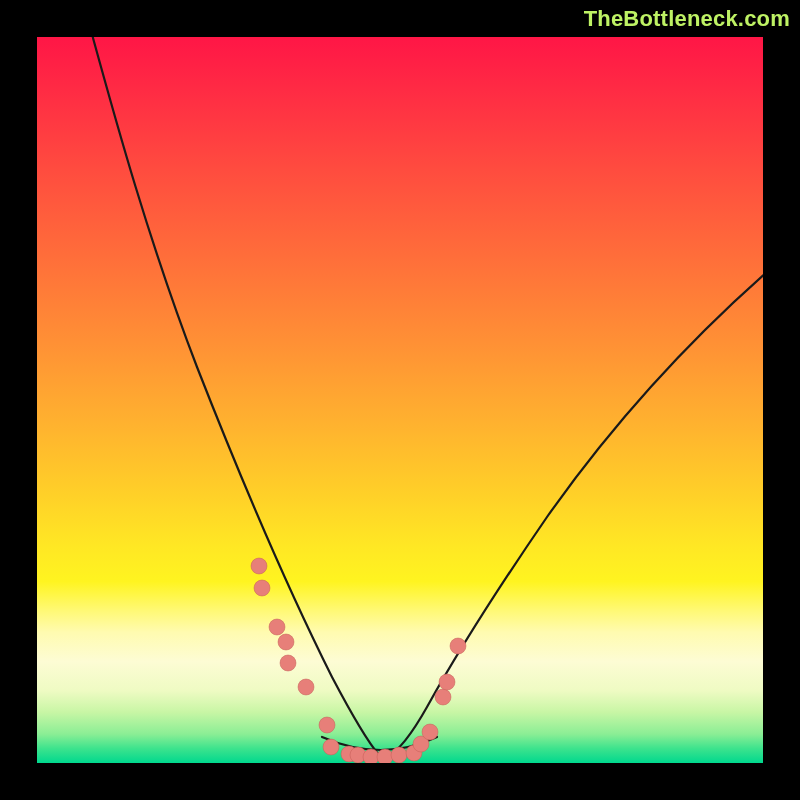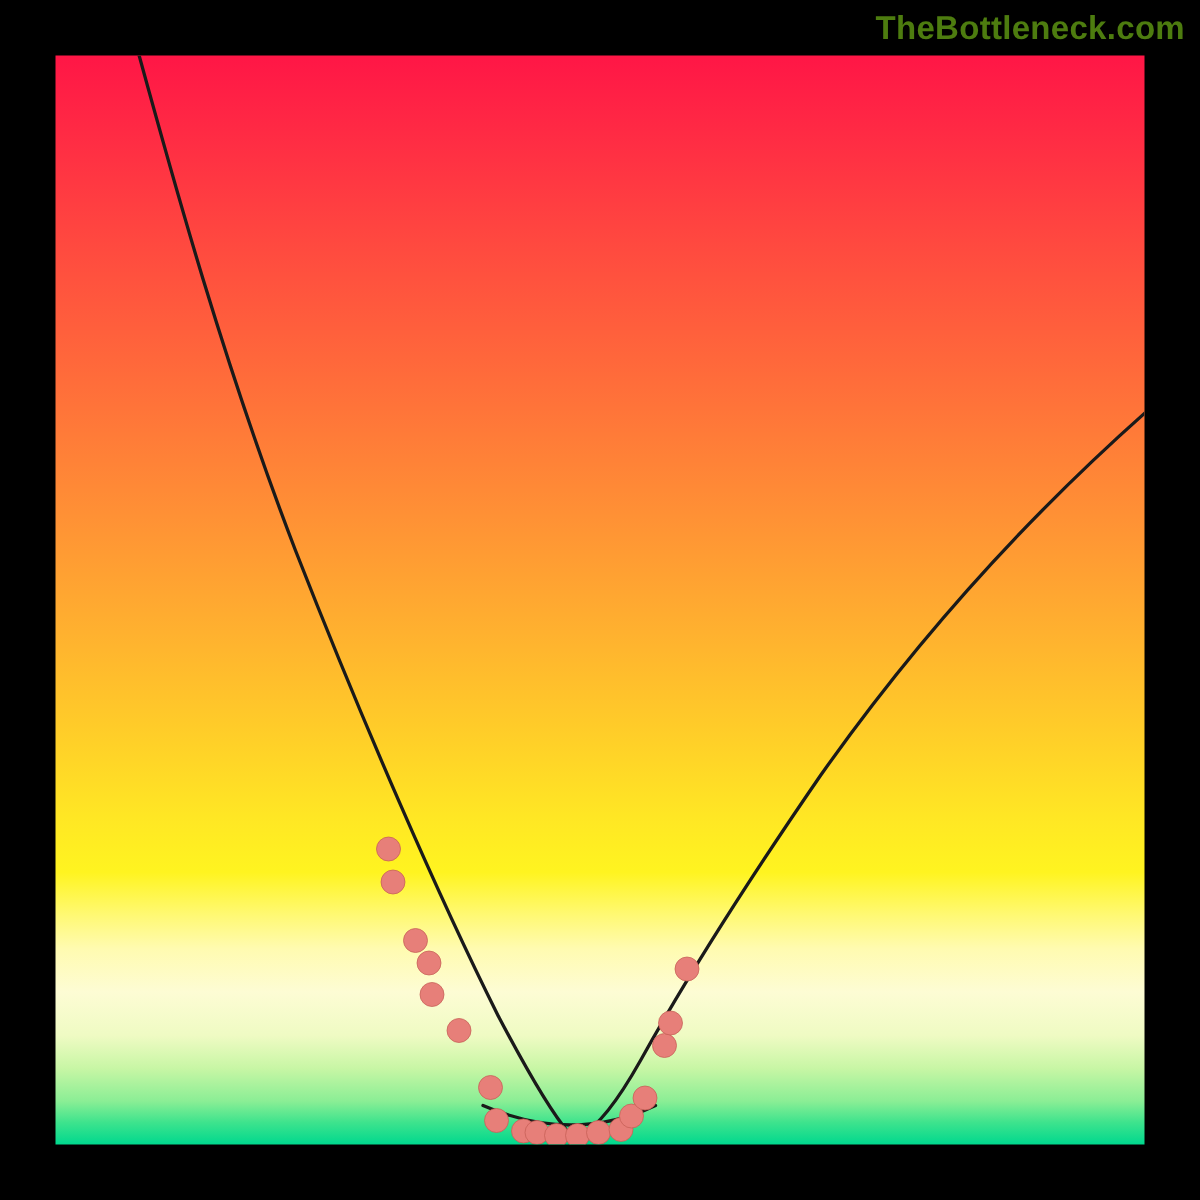--- a/index.html
+++ b/index.html
@@ -57,21 +57,21 @@
   }
   .dot {
     fill: #e77f79;
     stroke: #c55f56;
     stroke-width: 0.5;
   }
   .watermark {
     position: absolute;
     top: 6px;
     right: 10px;
-    color: #4d7c0f;
+    color: #bef264;
     font-size: 22px;
     font-weight: 600;
     letter-spacing: 0.2px;
   }
 </style>
 </head>
 <body>
 
 <div class="stage">
 

